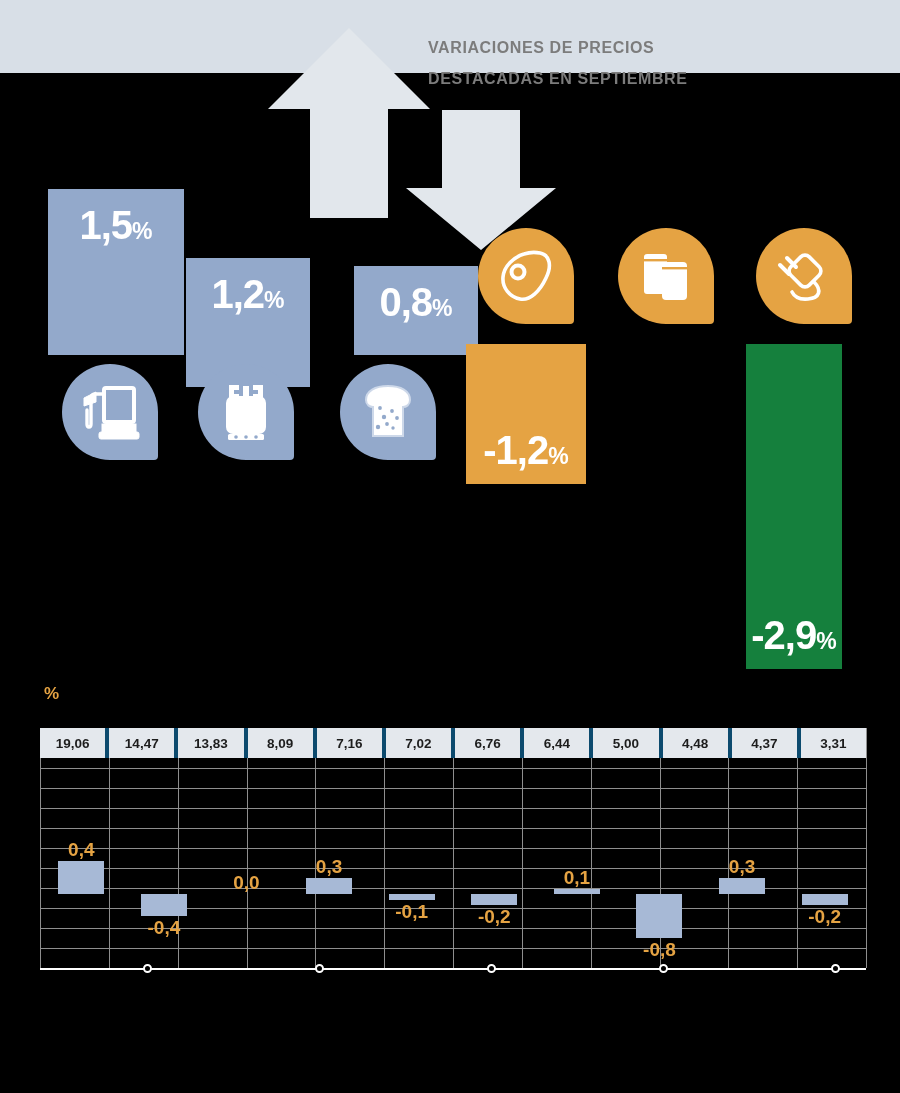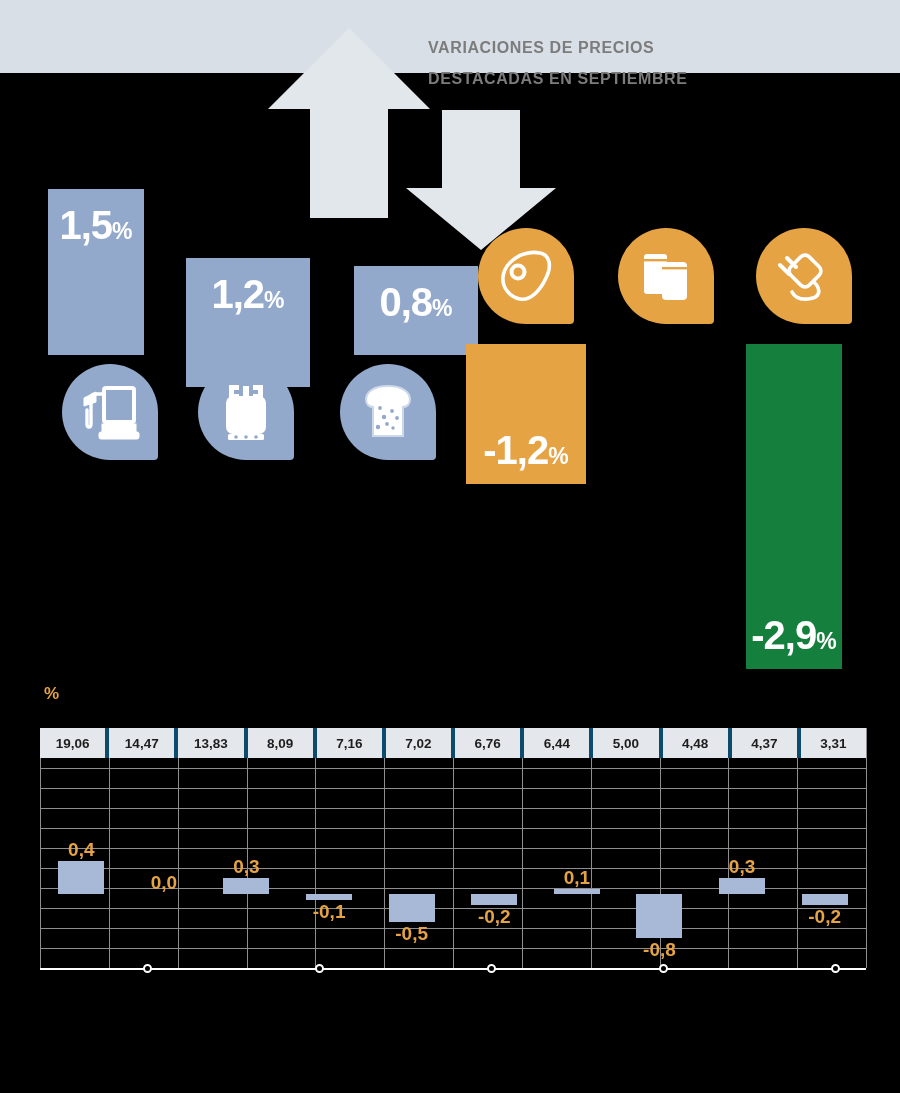--- a/index.html
+++ b/index.html
@@ -98,21 +98,21 @@
   </svg>
 </div>
 <div class="arrow" id="arrow-down">
   <svg width="150" height="140" viewBox="0 0 150 140">
     <polygon points="36,0 114,0 114,78 150,78 75,140 0,78 36,78" fill="#e2e7ec"></polygon>
   </svg>
 </div>
 
 <div id="topchart">
 
-  <div class="tbar up" style="left:48px; top:189px; width:96px; height:166px; background:#93a9cb;">
+  <div class="tbar up" style="left:48px; top:189px; width:136px; height:166px; background:#93a9cb;">
     <div class="val">
       <span class="num">1,5</span><span class="pct">%</span>
     </div>
   </div>
   <div class="tbar up" style="left:186px; top:226px; width:124px; height:129px; background:#93a9cb;margin-top:32px;">
     <div class="val">
       <span class="num">1,2</span><span class="pct">%</span>
     </div>
   </div>
   <div class="tbar up" style="left:326px; top:266px; width:124px; height:89px; background:#93a9cb;margin-left:28px;">
@@ -233,33 +233,33 @@
       <div class="cell">4,48</div>
       <div class="cell">4,37</div>
       <div class="cell">3,31</div>
     </div>
   <div id="bars">
       <div class="bcol">
         <div class="bbar" style="top: 103px; height: 33px;"></div>
         <div class="blabel" style="top: 81px;">0,4</div>
       </div>
       <div class="bcol">
+        <div class="bbar" style="top: 136px; height: 22px;"></div>
+        <div class="blabel" style="top: 159px;">-0,4</div>
+      </div>
+      <div class="bcol">
         <div class="blabel" style="top: 114px;">0,0</div>
       </div>
       <div class="bcol">
         <div class="bbar" style="top: 119.5px; height: 16.5px;"></div>
         <div class="blabel" style="top: 97.5px;">0,3</div>
       </div>
       <div class="bcol">
         <div class="bbar" style="top: 136px; height: 5.5px;"></div>
         <div class="blabel" style="top: 142.5px;">-0,1</div>
-      </div>
-      <div class="bcol">
-        <div class="bbar" style="top: 136px; height: 27.5px;"></div>
-        <div class="blabel" style="top: 164.5px;">-0,5</div>
       </div>
       <div class="bcol">
         <div class="bbar" style="top: 136px; height: 11px;"></div>
         <div class="blabel" style="top: 148px;">-0,2</div>
       </div>
       <div class="bcol">
         <div class="bbar" style="top: 130.5px; height: 5.5px;"></div>
         <div class="blabel" style="top: 108.5px;">0,1</div>
       </div>
       <div class="bcol">

